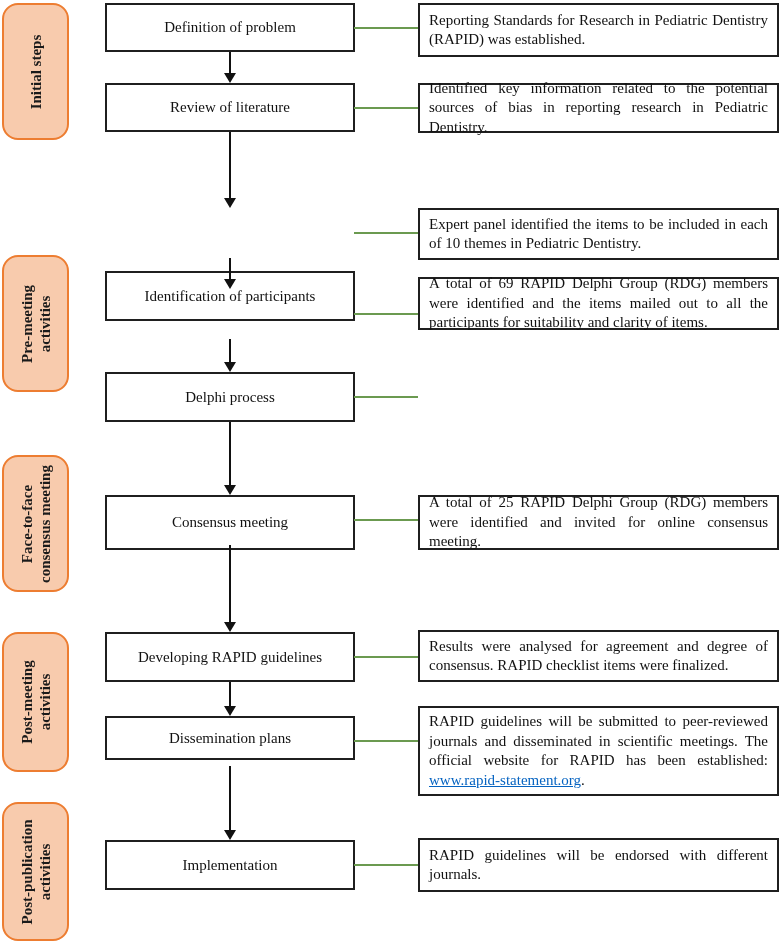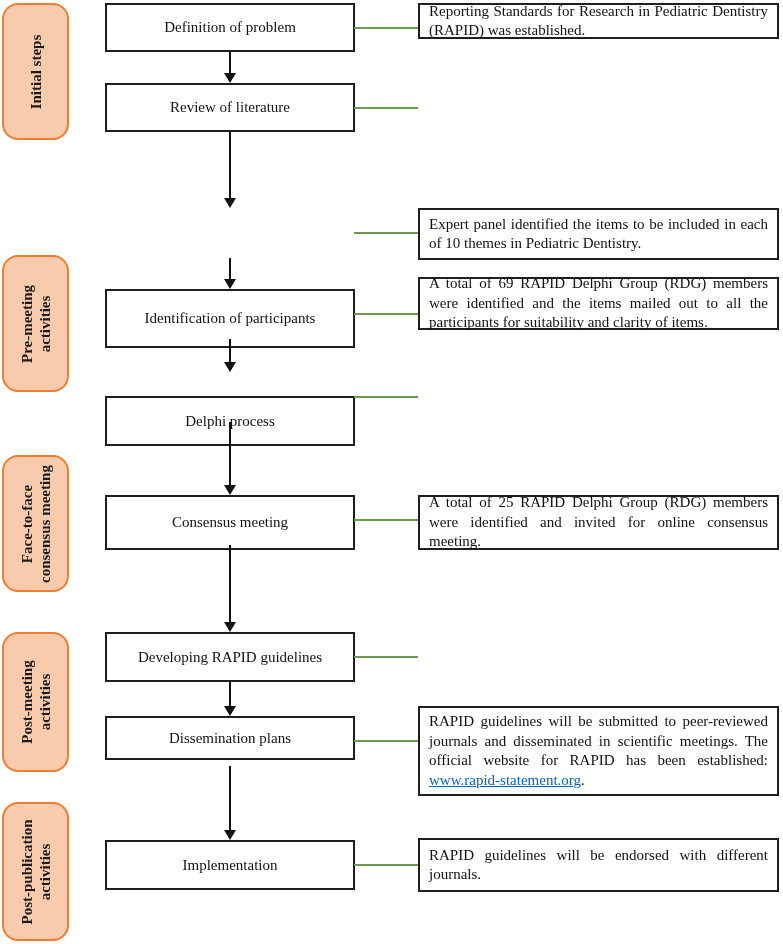--- a/index.html
+++ b/index.html
@@ -125,50 +125,56 @@
   <div class="phase" style="top:802px;height:139px;">
     <span class="rot" style="width:132px;">Post-publication activities</span>
   </div>
 
   <div class="step" style="top:3px;height:49px;">
       <span>Definition of problem</span>
     </div>
   <div class="step" style="top:83px;height:49px;">
       <span>Review of literature</span>
     </div>
-  <div class="step" style="top:289px;height:59px;">
+  <div class="step" style="top:271px;height:50px;">
       <span>Identification of participants</span>
     </div>
-  <div class="step" style="top:372px;height:50px;margin-top:24px;">
+  <div class="step" style="top:372px;height:50px;">
       <span>Delphi process</span>
     </div>
   <div class="step" style="top:495px;height:55px;">
       <span>Consensus meeting</span>
     </div>
   <div class="step" style="top:632px;height:50px;">
       <span>Developing RAPID guidelines</span>
     </div>
   <div class="step" style="top:716px;height:44px;">
       <span>Dissemination plans</span>
     </div>
   <div class="step" style="top:840px;height:50px;">
       <span>Implementation</span>
     </div>
 
-  <div class="desc" style="top:3px;height:36px;">
+  <div class="desc" style="top:3px;height:54px;">
       <span class="txt">Reporting Standards for Research in Pediatric Dentistry (RAPID) was established.</span>
+    </div>
+  <div class="desc" style="top:83px;height:50px;">
+      <span class="txt">Identified key information related to the potential sources of bias in reporting research in Pediatric Dentistry.</span>
     </div>
   <div class="desc" style="top:208px;height:52px;">
       <span class="txt">Expert panel identified the items to be included in each of 10 themes in Pediatric Dentistry.</span>
     </div>
   <div class="desc" style="top:277px;height:53px;">
       <span class="txt">A total of 69 RAPID Delphi Group (RDG) members were identified and the items mailed out to all the participants for suitability and clarity of items.</span>
     </div>
   <div class="desc" style="top:495px;height:55px;">
       <span class="txt">A total of 25 RAPID Delphi Group (RDG) members were identified and invited for online consensus meeting.</span>
+    </div>
+  <div class="desc" style="top:630px;height:52px;">
+      <span class="txt">Results were analysed for agreement and degree of consensus. RAPID checklist items were finalized.</span>
     </div>
   <div class="desc" style="top:706px;height:90px;">
     <div>
       <span class="txt">RAPID guidelines will be submitted to peer-reviewed journals and disseminated in scientific meetings. The official website for RAPID has been established: </span><a class="link">www.rapid-statement.org</a><span class="txt">.</span>
     </div>
   </div>
   <div class="desc" style="top:838px;height:54px;">
       <span class="txt">RAPID guidelines will be endorsed with different journals.</span>
     </div>
 

